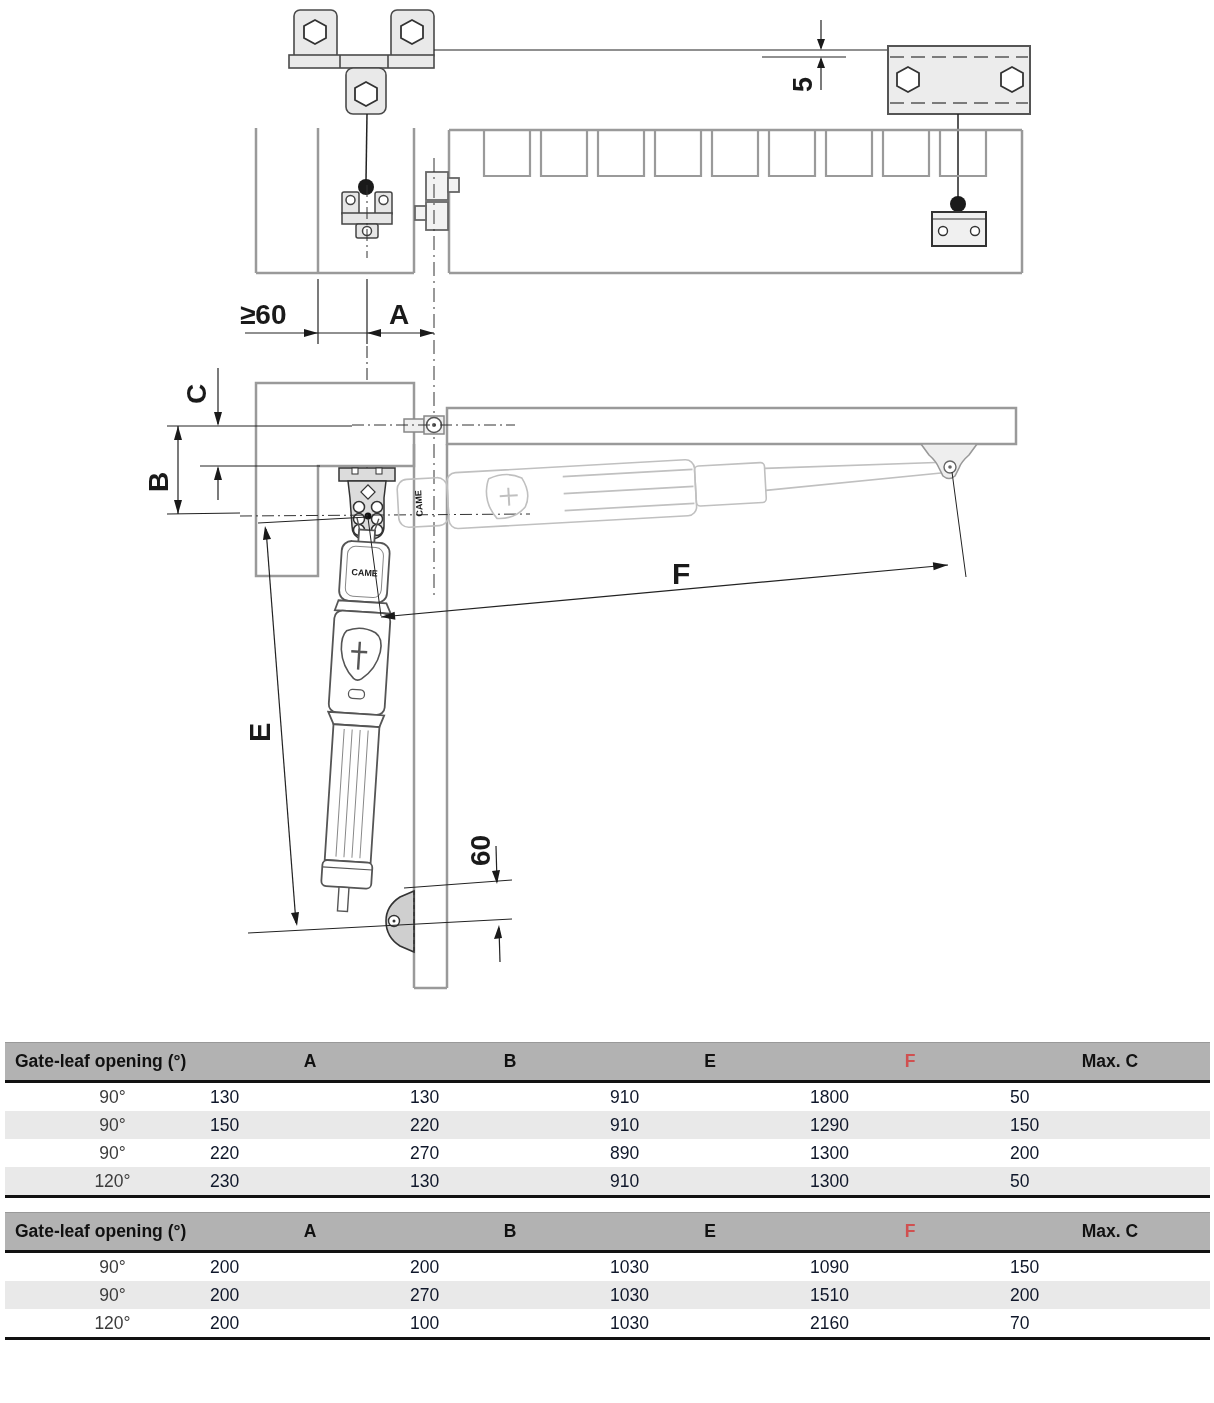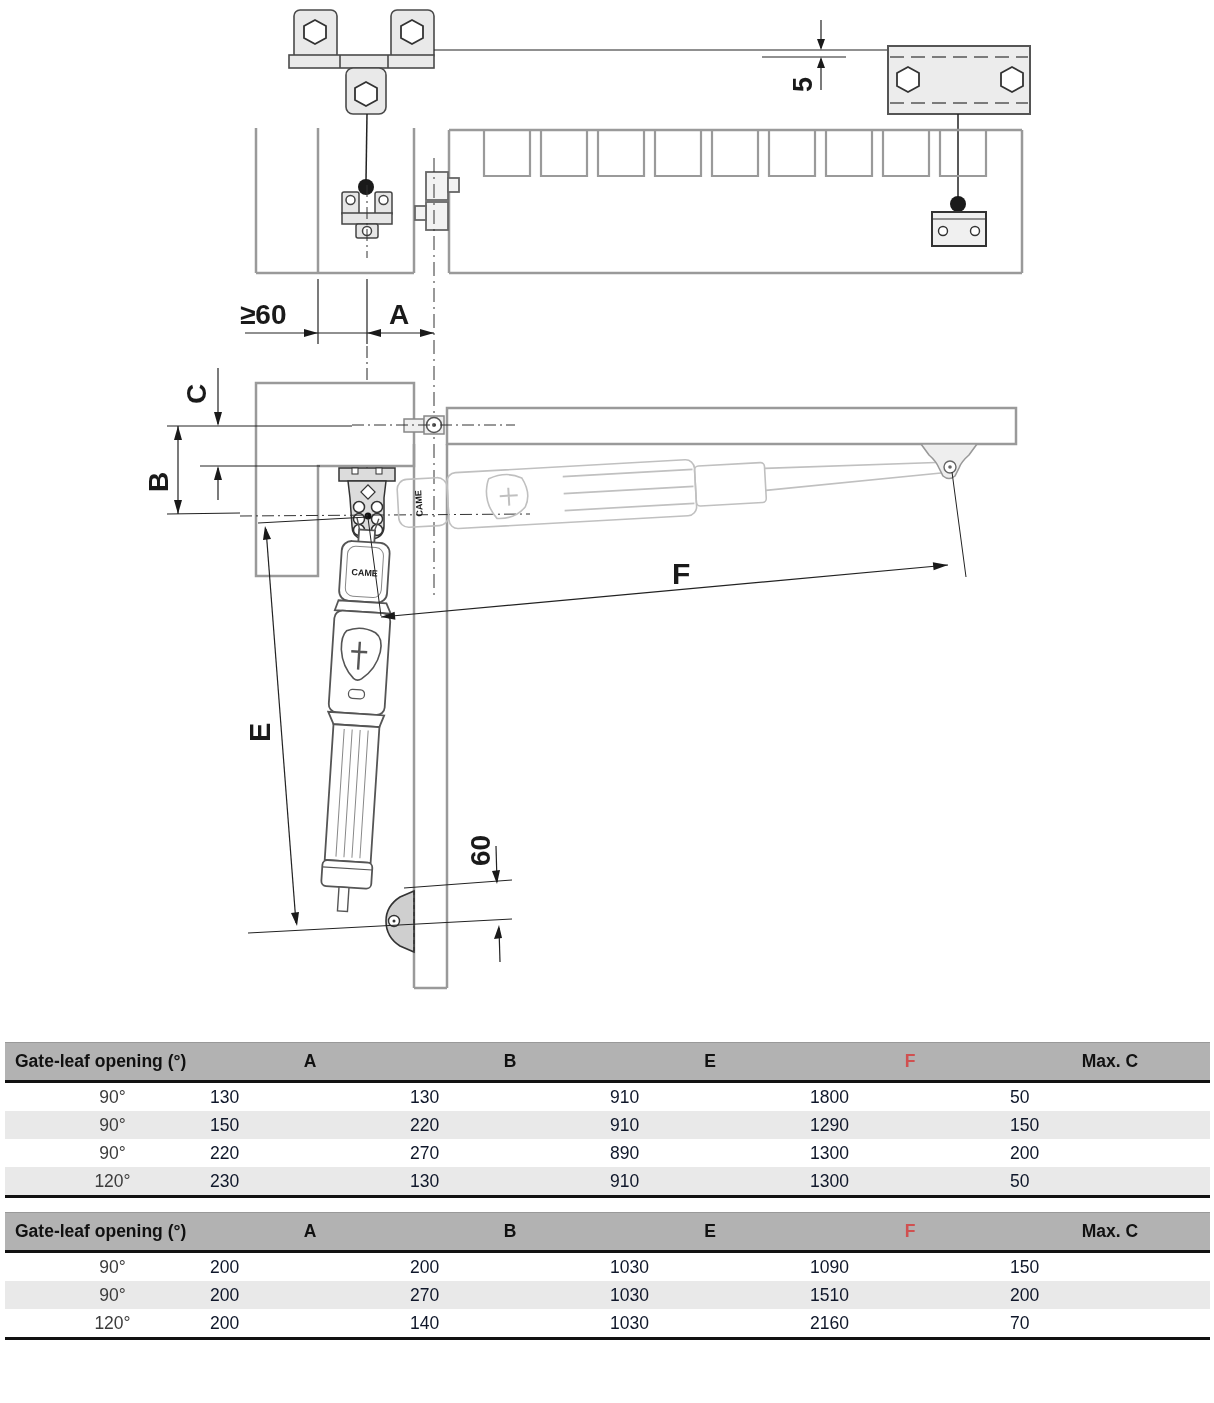--- a/index.html
+++ b/index.html
@@ -334,21 +334,21 @@
           <td class="first">90°</td>
           <td>200</td>
           <td>270</td>
           <td>1030</td>
           <td>1510</td>
           <td>200</td>
         </tr>
         <tr>
           <td class="first">120°</td>
           <td>200</td>
-          <td>140</td>
+          <td>100</td>
           <td>1030</td>
           <td>2160</td>
           <td>70</td>
         </tr>
       </tbody>
     </table>
 
   </div>
 </div>
 

